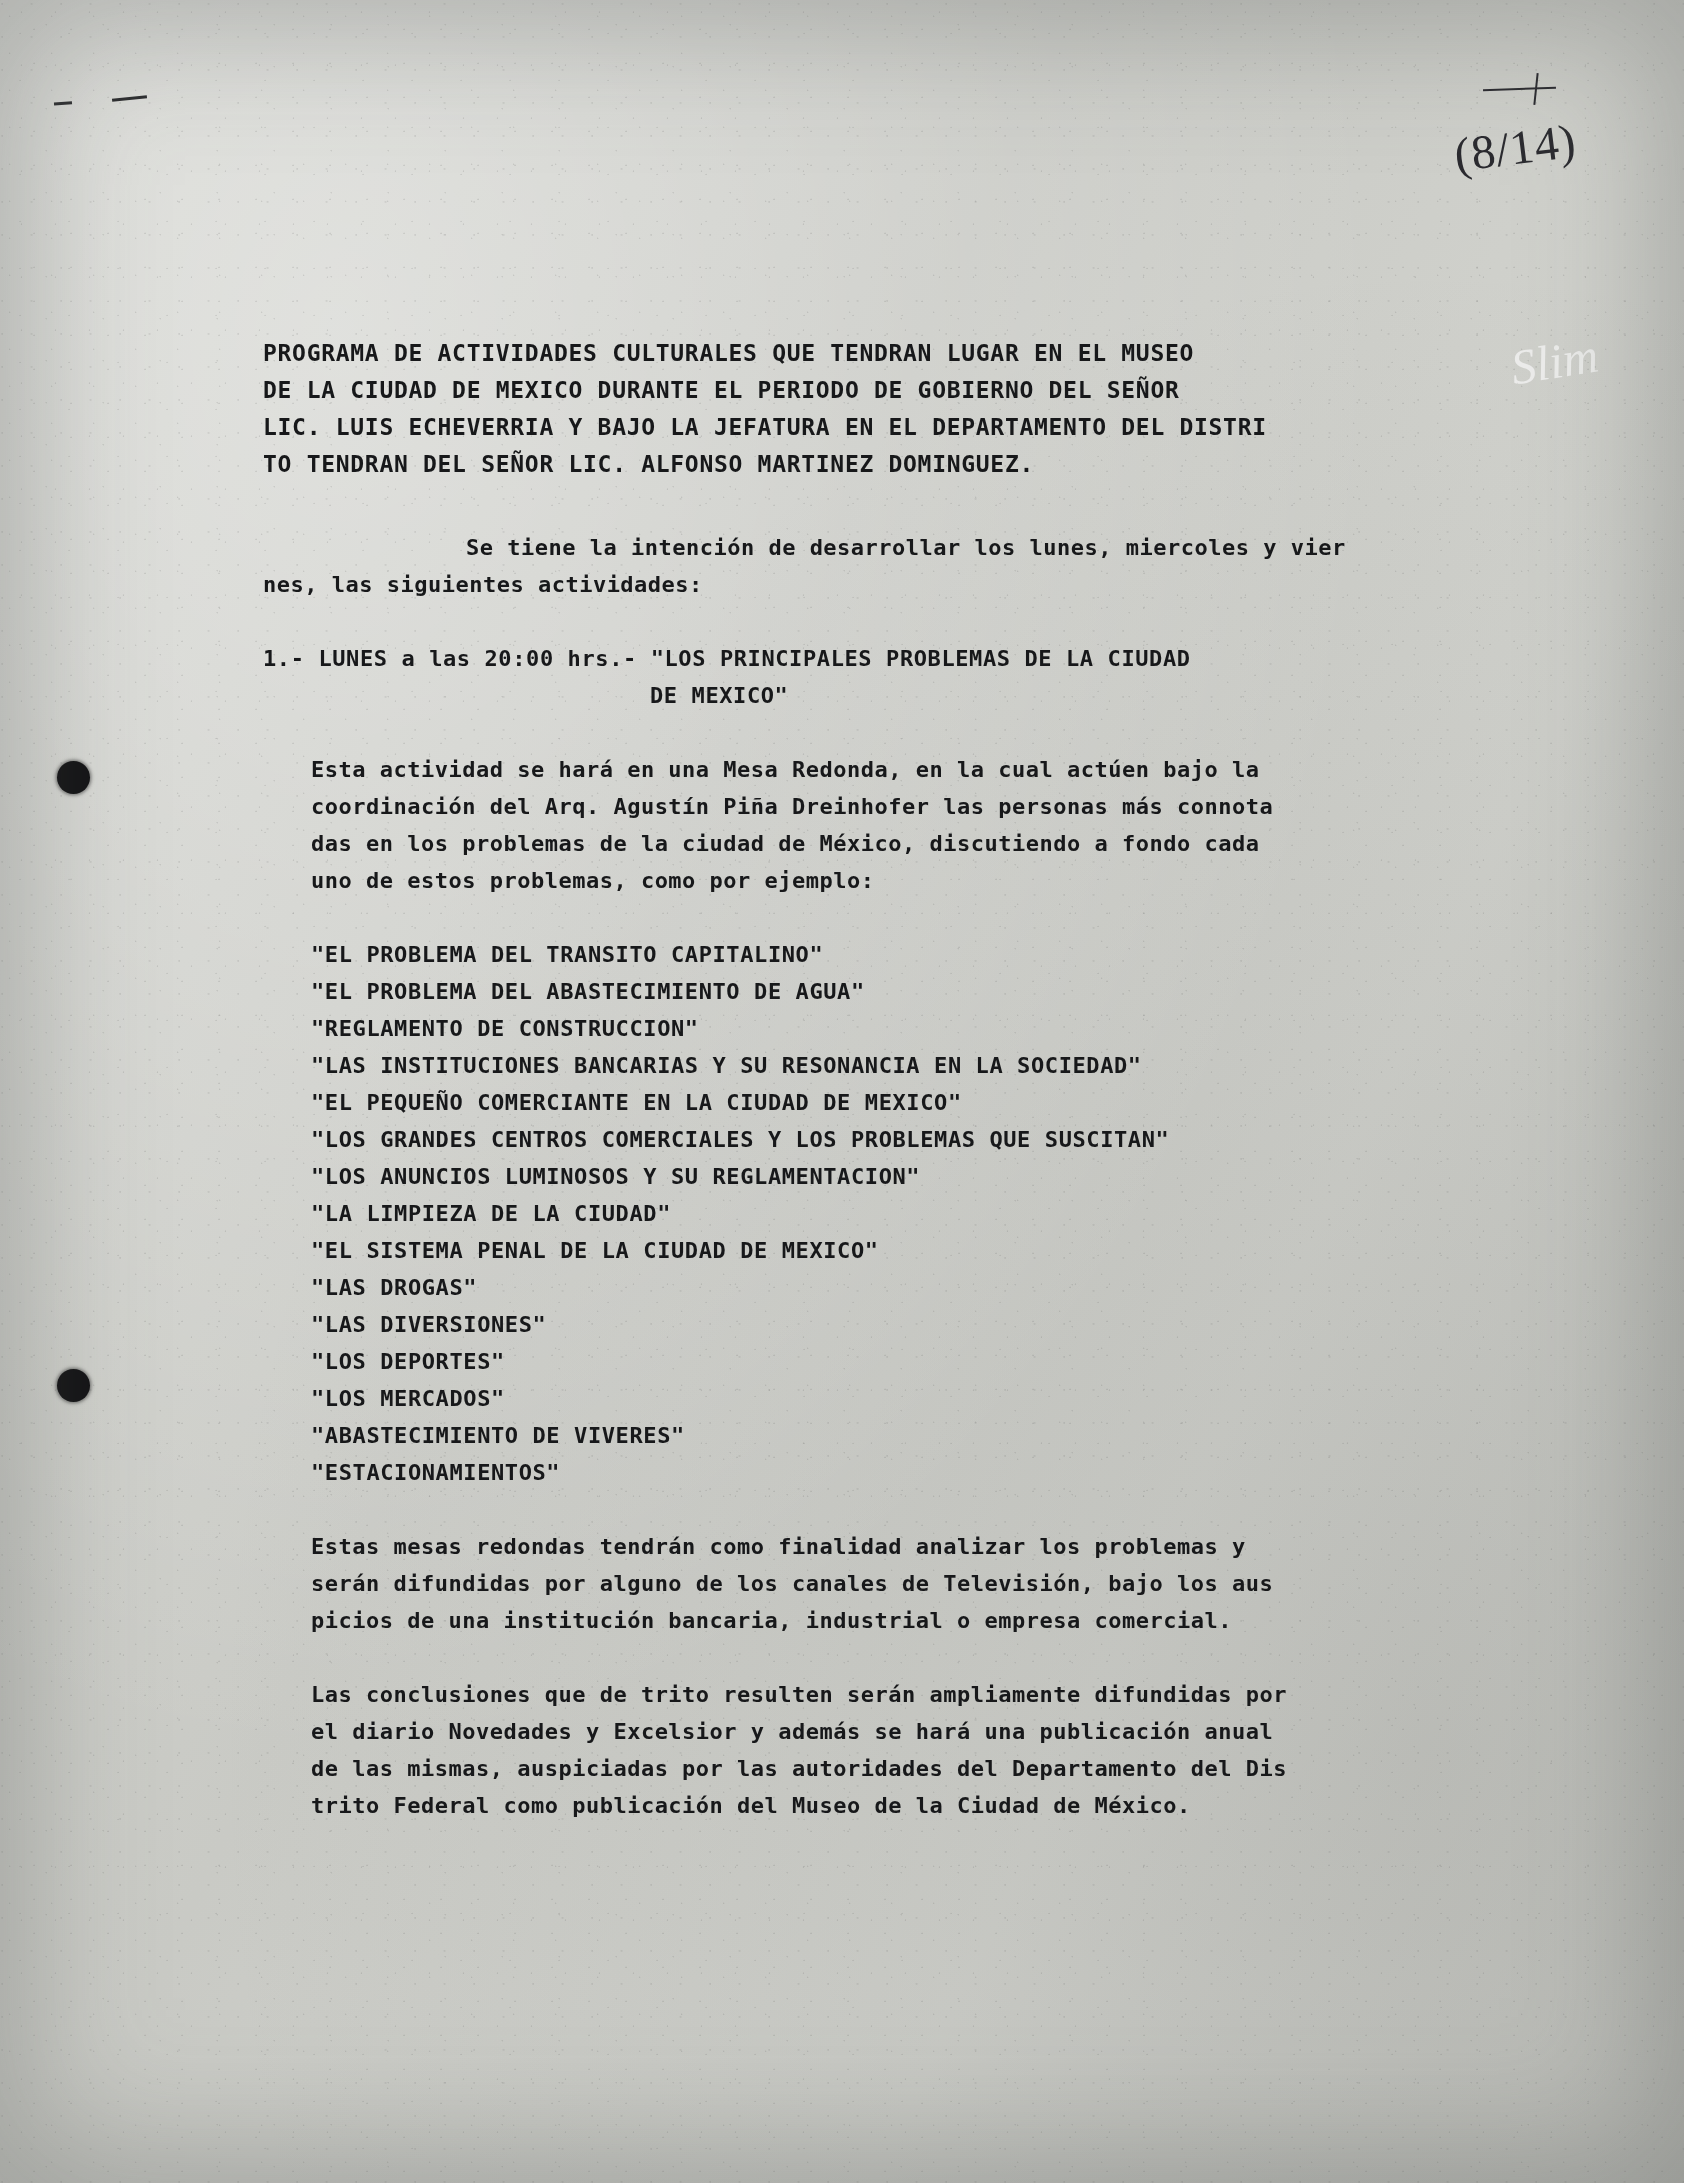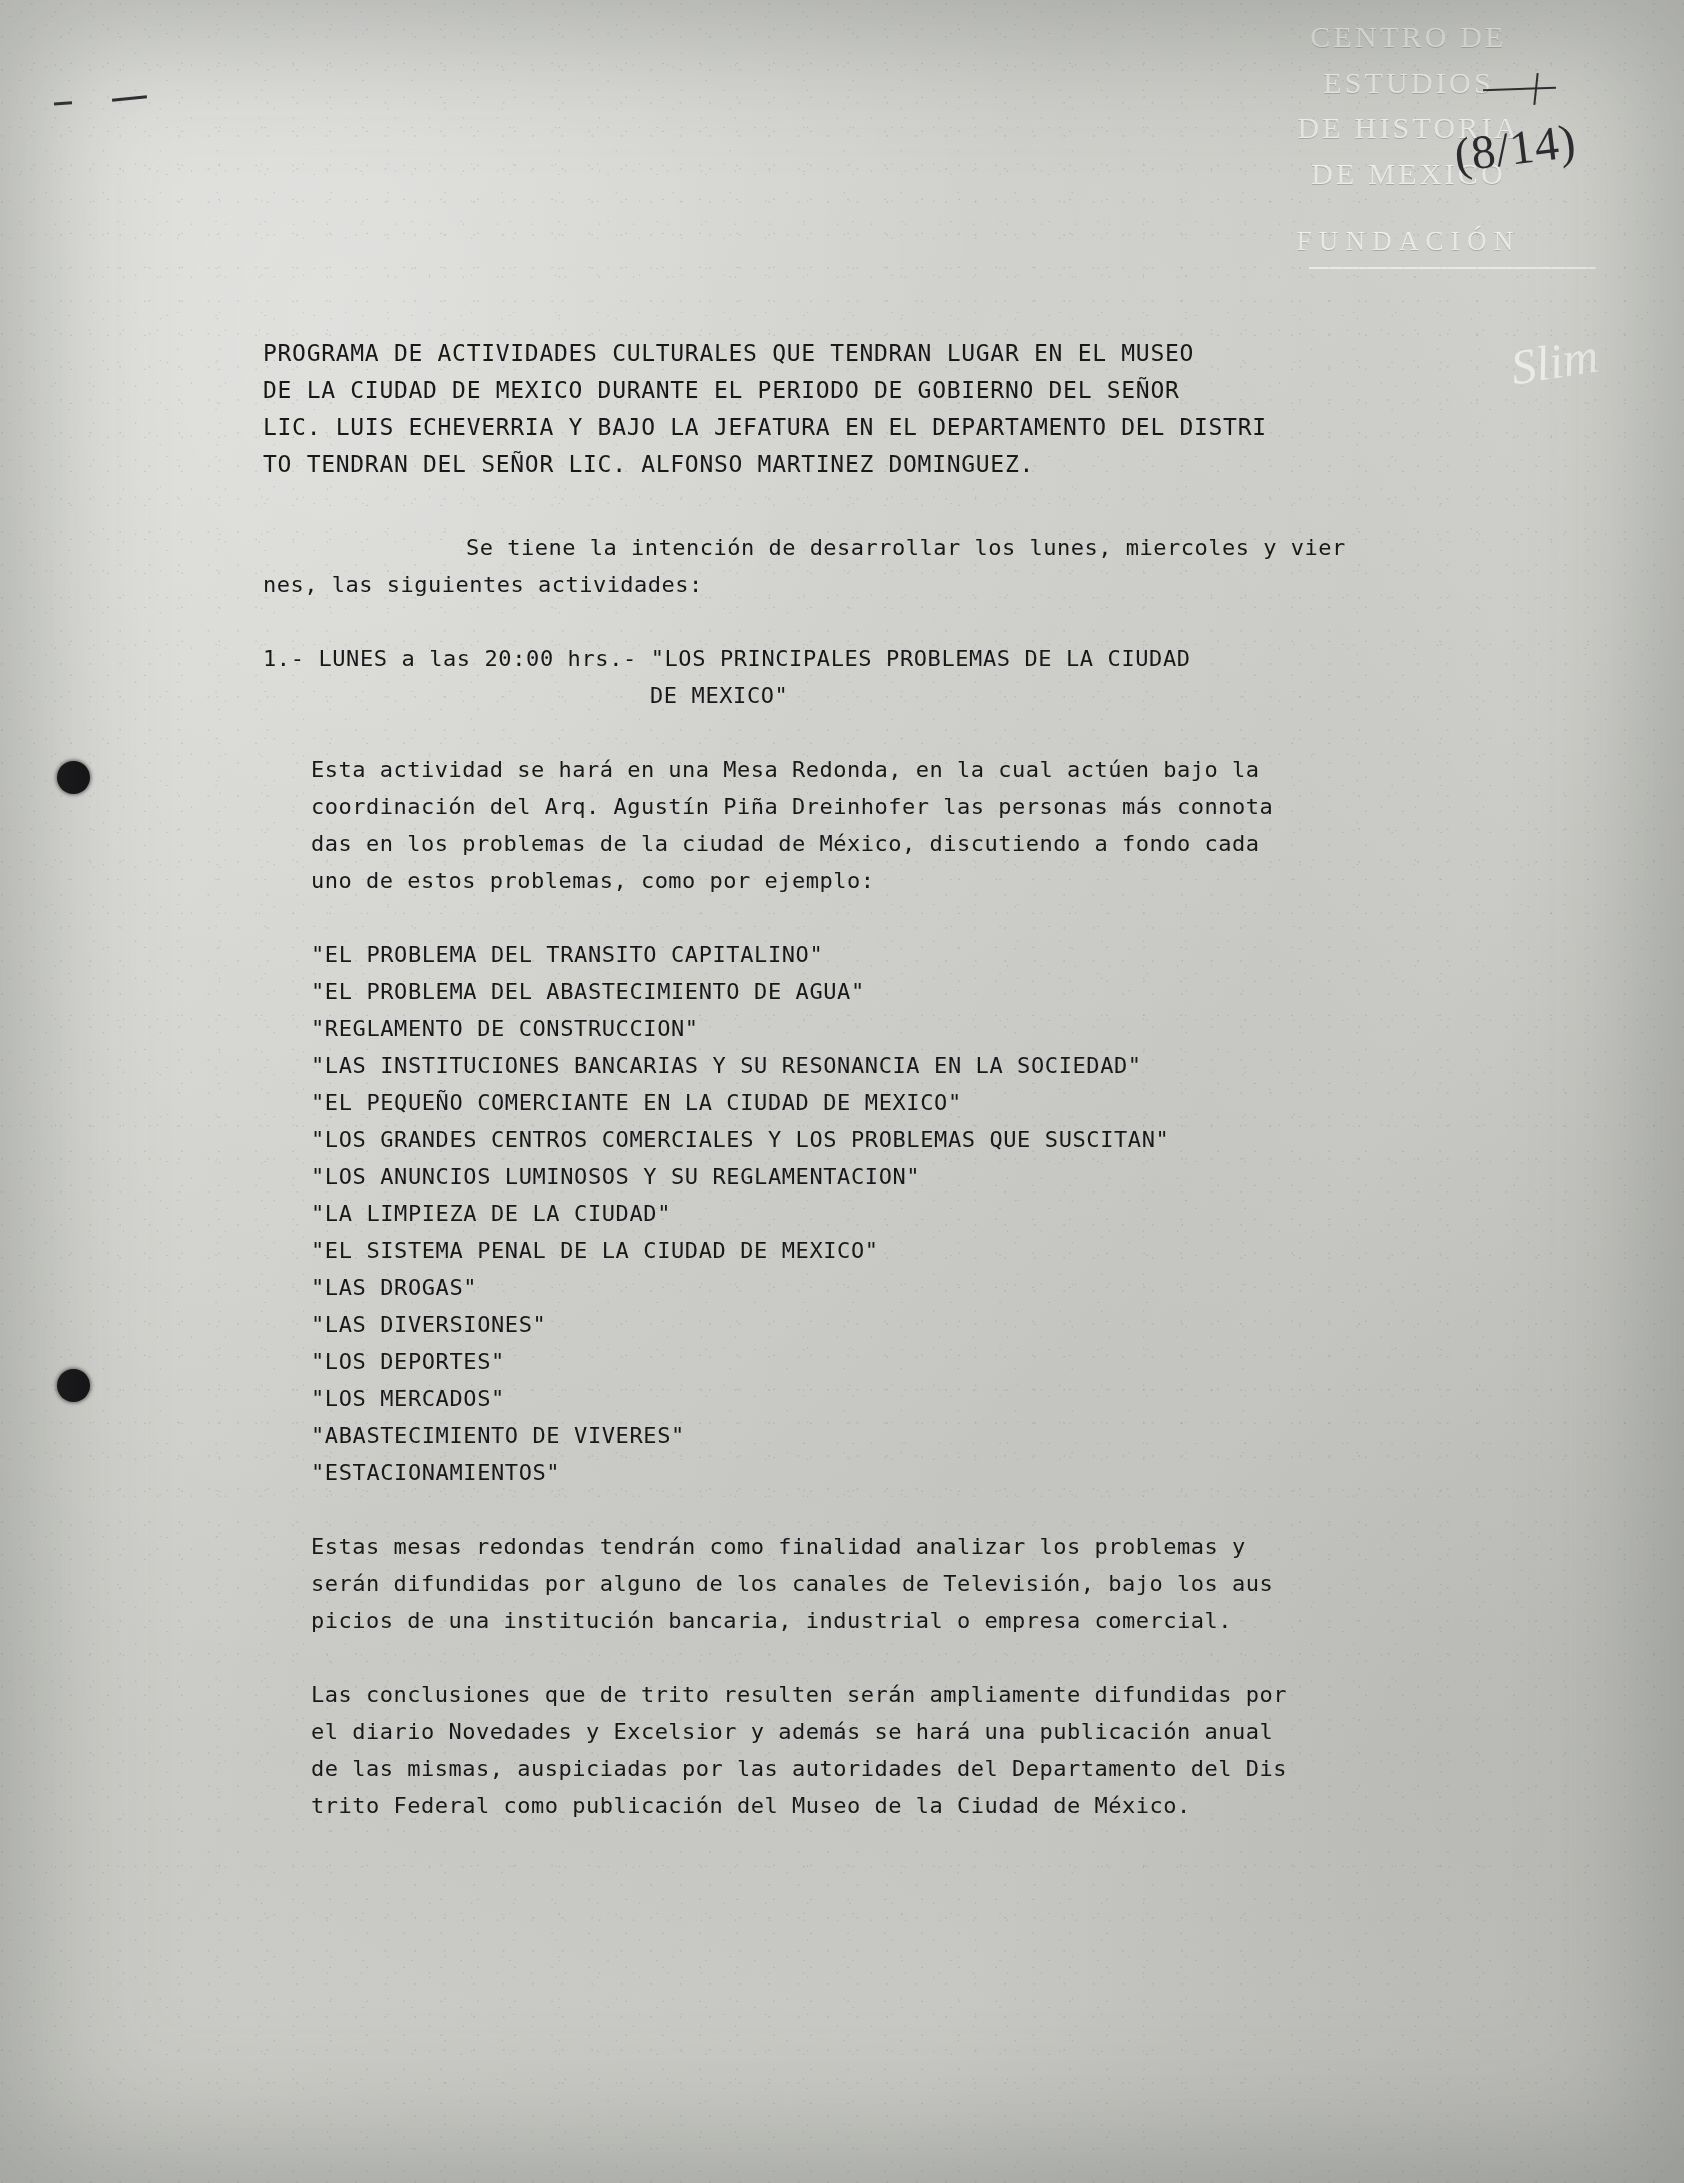--- a/index.html
+++ b/index.html
@@ -151,21 +151,21 @@
   .doc {
     position: absolute;
     top: 335px;
     left: 263px;
     width: 1307px;
     font-size: 22px;
     line-height: 37px;
     letter-spacing: 0.5px;
     color: #17181a;
   }
-  .blk { margin: 0 0 0 0; }
+  .blk { margin: 0 0 0 0; font-weight: bold; }
   .line { white-space: pre; }
 
   .gap-sm { height: 37px; }
   .gap-md { height: 46px; }
 
   .head {
     font-size: 23px;
     letter-spacing: 0.7px;
   }
   .indent-intro { padding-left: 203px; }
@@ -174,28 +174,20 @@
   .para { padding-left: 48px; }
   .list { padding-left: 48px; letter-spacing: 0.6px; }
 </style>
 </head>
 <body>
 
 <div class="page">
 
   <div class="grain"></div>
 
-  <div class="watermark">
-    <span class="wline">CENTRO DE</span>
-    <span class="wline">ESTUDIOS</span>
-    <span class="wline">DE HISTORIA</span>
-    <span class="wline">DE MEXICO</span>
-    <span class="wfund">FUNDACIÓN</span>
-    <div class="wm-rule"></div>
-  </div>
   <div class="signature">Slim</div>
 
   <div class="folio-tick"></div>
   <div class="folio-slash"></div>
   <div class="folio">(8/14)</div>
 
   <div class="mark-a"></div>
   <div class="mark-b"></div>
 
   <div class="hole hole-1"></div>

